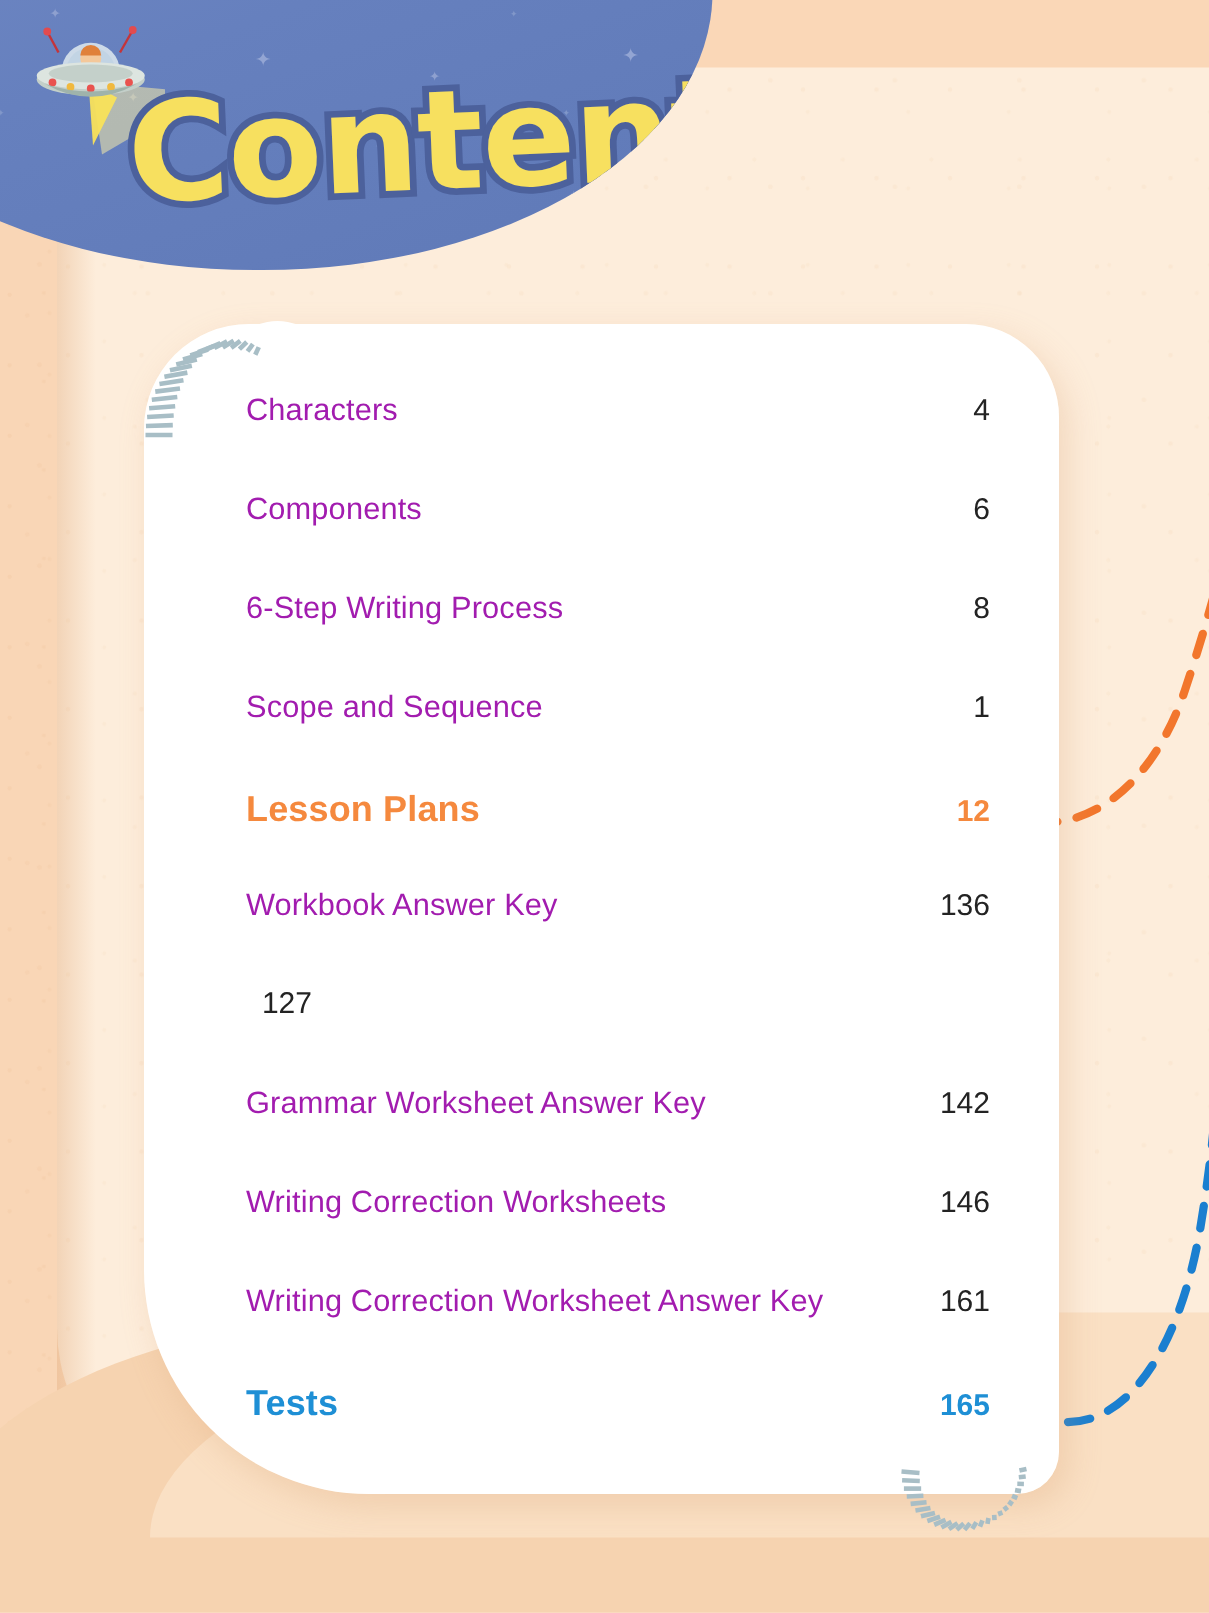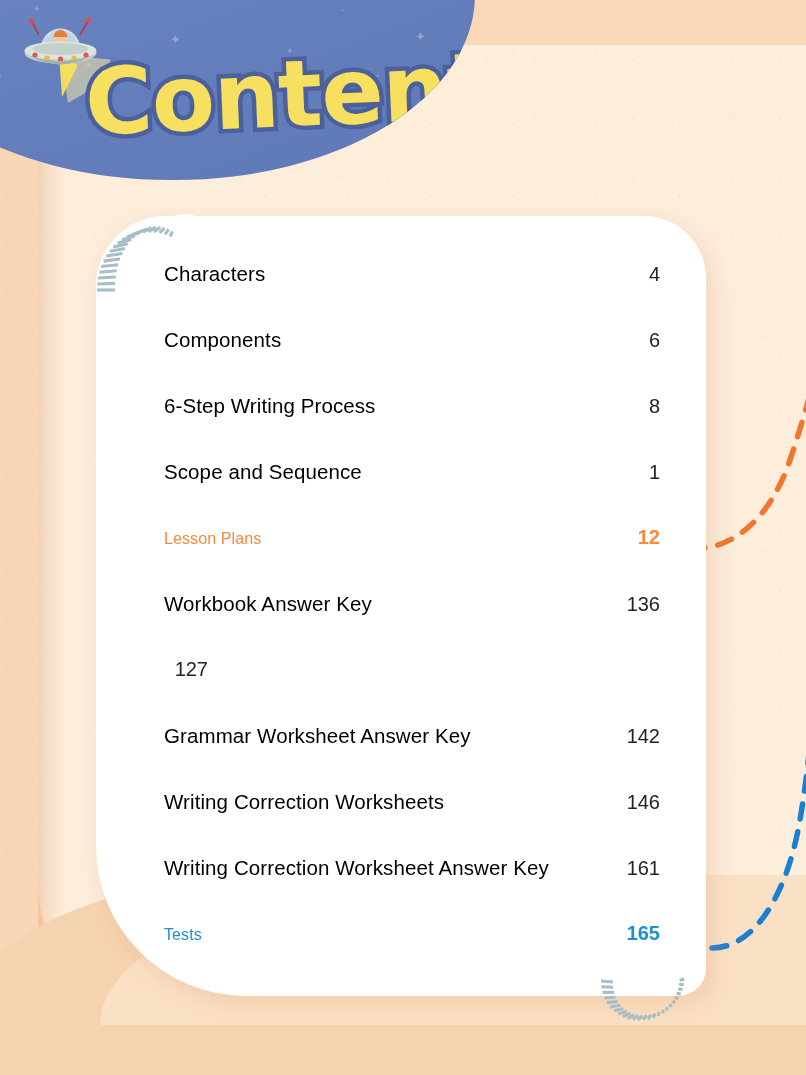--- a/index.html
+++ b/index.html
@@ -200,35 +200,35 @@
   .toc-row {
     display: flex;
     align-items: baseline;
     justify-content: space-between;
     height: 66px;
   }
   .toc-label {
     font-family: "Liberation Sans", sans-serif;
     font-size: 20.5px;
     font-weight: 400;
-    color: #000000;
+    color: #a21caf;
     letter-spacing: .1px;
     white-space: nowrap;
   }
   .toc-page {
     font-family: "Liberation Sans", sans-serif;
     font-size: 20px;
     font-weight: 400;
     color: #232323;
     text-align: right;
     min-width: 44px;
   }
   .toc-row.section .toc-label {
-    font-weight: 400;
-    font-size: 16px;
+    font-weight: 700;
+    font-size: 24px;
   }
   .toc-row.section .toc-page {
     font-weight: 700;
     font-size: 20px;
   }
   .toc-row.accent-orange .toc-label,
   .toc-row.accent-orange .toc-page { color: #F5893E; }
   .toc-row.accent-blue .toc-label,
   .toc-row.accent-blue .toc-page { color: #1E8FD5; }
 </style>

